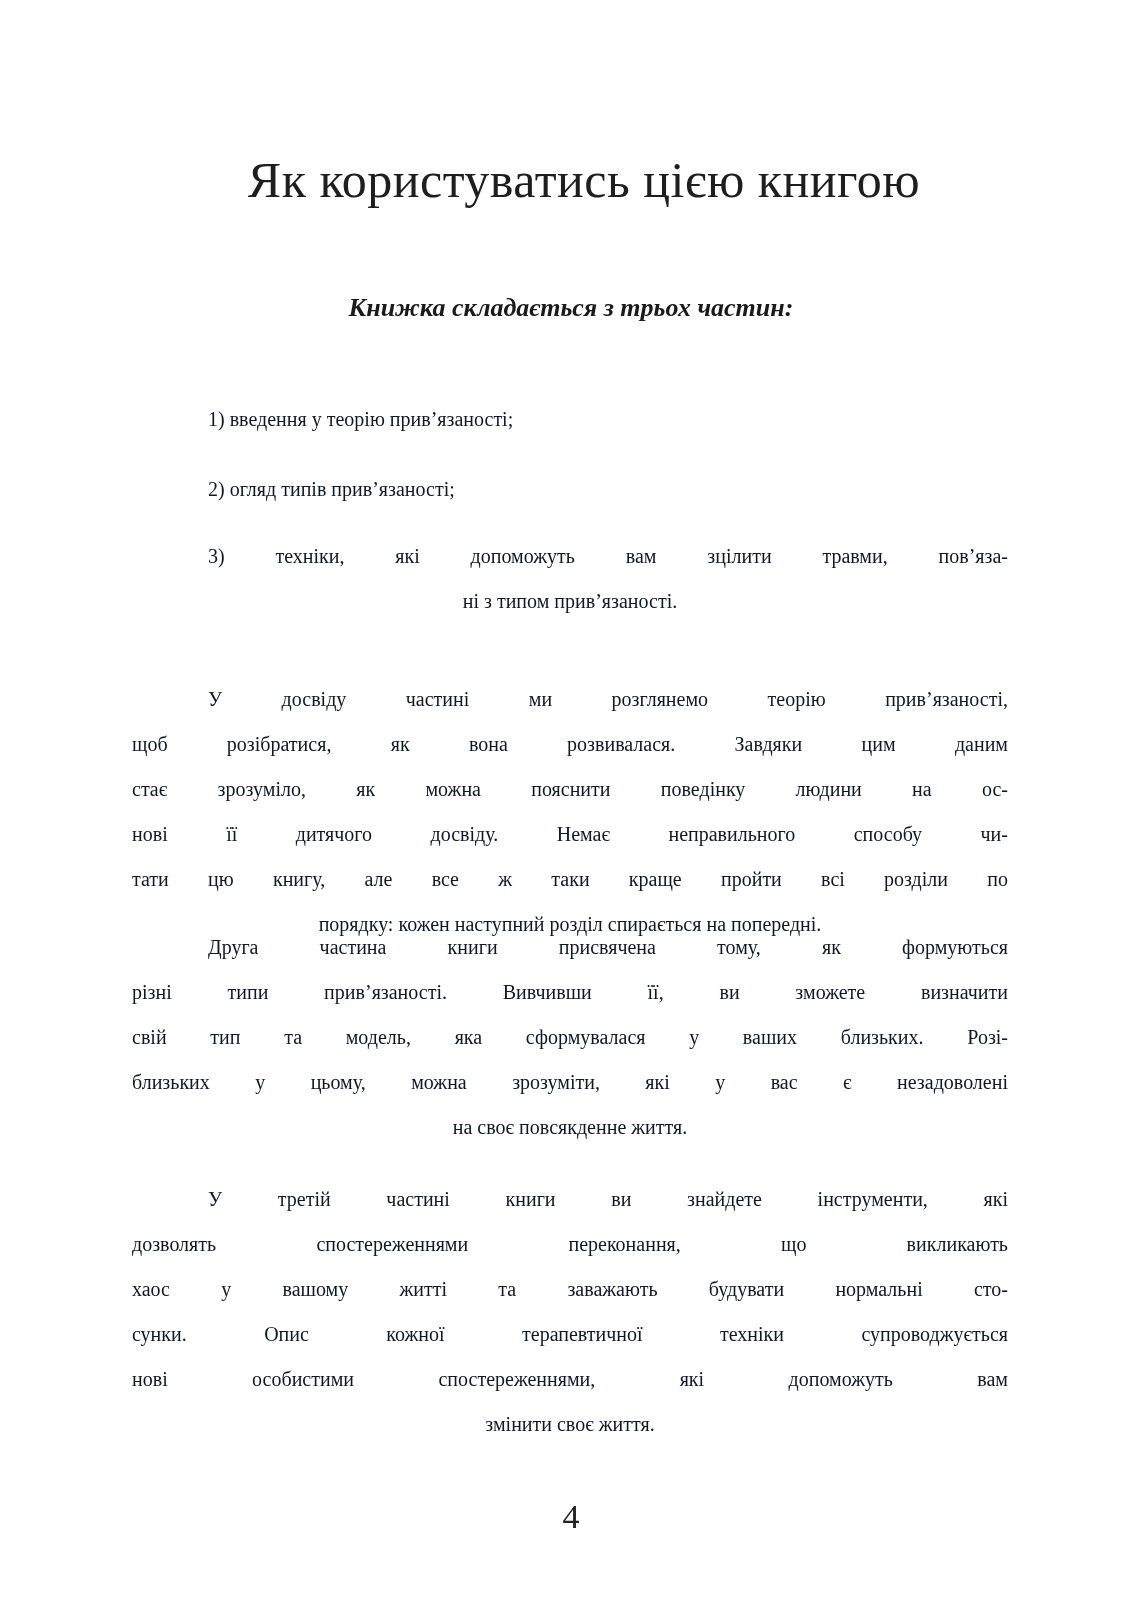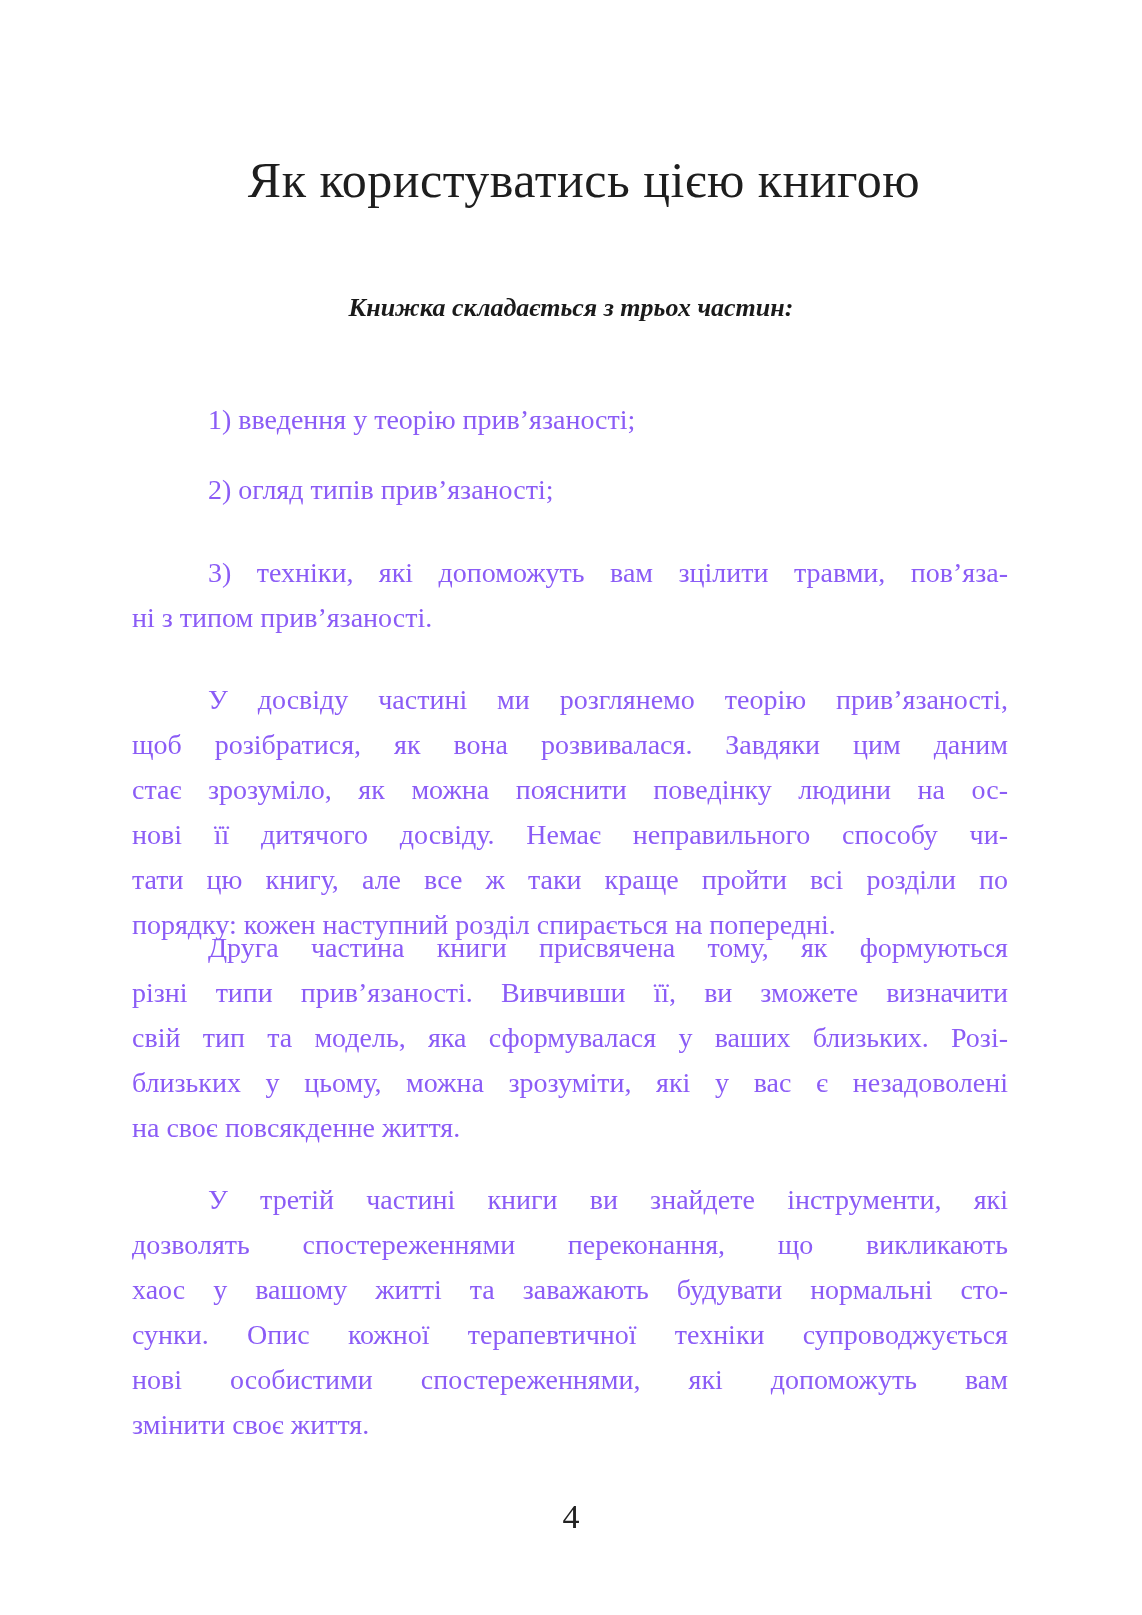--- a/index.html
+++ b/index.html
@@ -9,26 +9,26 @@
     position: absolute; left: 0; width: 1142px; top: 138px;
     text-align: center; font-family: "Liberation Serif", serif;
     font-size: 50px; letter-spacing: 0.5px; color: #1e1e1e; margin: 13px; font-weight: normal;
   }
   .subtitle {
     position: absolute; left: 0; width: 1142px; top: 293px;
     text-align: center; font-family: "Liberation Serif", serif;
     font-size: 26px; font-style: italic; font-weight: bold; color: #1a1a1a; margin: 0;
   }
   .text {
-    font-family: "Liberation Serif", serif; font-size: 28px; line-height: 45px;
-    color: #8b5cf6; position: absolute; left: 132px; width: 876px; margin: 0;
+    font-family: "Liberation Serif", serif; font-size: 20px; line-height: 45px;
+    color: #0f172a; position: absolute; left: 132px; width: 876px; margin: 0;
   }
   .line { display: block; white-space: nowrap; }
   .jline { display: block; text-align: justify; text-align-last: justify; white-space: normal; height: 45px; overflow: hidden; }
-  .lastline { display: block; text-align: left; white-space: nowrap; }
+  .lastline { display: block; text-align: center; white-space: nowrap; }
   .indent { padding-left: 76px; }
   .page-number {
     position: absolute; left: 0; width: 1142px; top: 1498px; text-align: center;
     font-family: "Liberation Serif", serif; font-size: 34px; color: #222;
   }
 </style>
 </head>
 <body>
 
 <div class="page">
@@ -36,21 +36,21 @@
   <h1 class="title">Як користуватись цією книгою</h1>
 
   <h2 class="subtitle">Книжка складається з трьох частин:</h2>
 
   <div class="text" style="top:397px;">
     <span class="line indent">1) введення у теорію прив’язаності;</span>
   </div>
   <div class="text" style="top:467px;">
     <span class="line indent">2) огляд типів прив’язаності;</span>
   </div>
-  <div class="text" style="top:534px;margin-top:16px;">
+  <div class="text" style="top:534px;">
     <span class="jline indent">3) техніки, які допоможуть вам зцілити травми, пов’яза-</span>
     <span class="lastline">ні з типом прив’язаності.</span>
   </div>
 
   <div class="text" style="top:677px;">
     <span class="jline indent">У досвіду частині ми розглянемо теорію прив’язаності,</span>
     <span class="jline">щоб розібратися, як вона розвивалася. Завдяки цим даним</span>
     <span class="jline">стає зрозуміло, як можна пояснити поведінку людини на ос-</span>
     <span class="jline">нові її дитячого досвіду. Немає неправильного способу чи-</span>
     <span class="jline">тати цю книгу, але все ж таки краще пройти всі розділи по</span>

